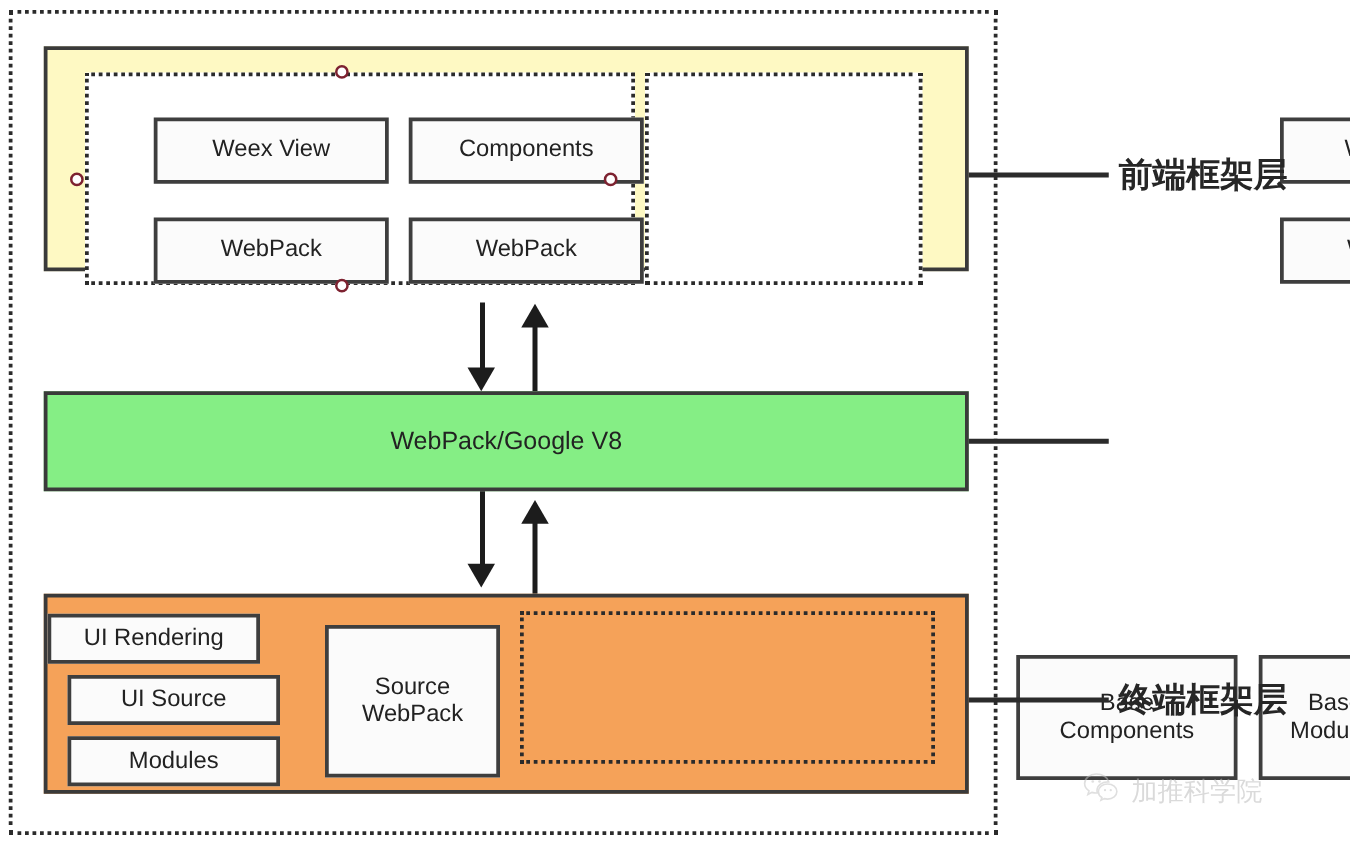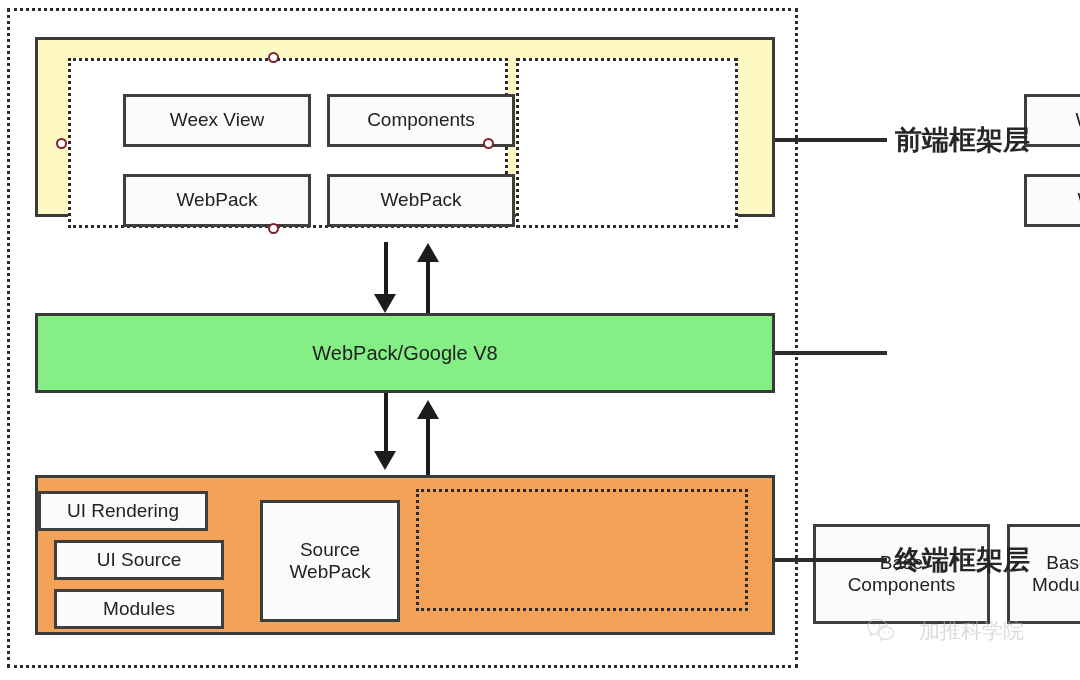--- a/index.html
+++ b/index.html
@@ -171,22 +171,22 @@
     white-space: nowrap;
     font-family: "Liberation Sans", "DejaVu Sans", sans-serif;
   }
 
   
   .watermark {
     position: absolute;
     left: 866px;
     top: 617px;
     display: flex;
-    align-items: flex-start;
-    gap: 23px;
+    align-items: center;
+    gap: 9px;
     opacity: 0.52;
   }
   .watermark .wm-text {
     color: #b9b9b9;
     font-size: 21px;
     font-family: "Liberation Sans", "DejaVu Sans", sans-serif;
     white-space: nowrap;
   }
   .wm-icon { display: block; }
 </style>

